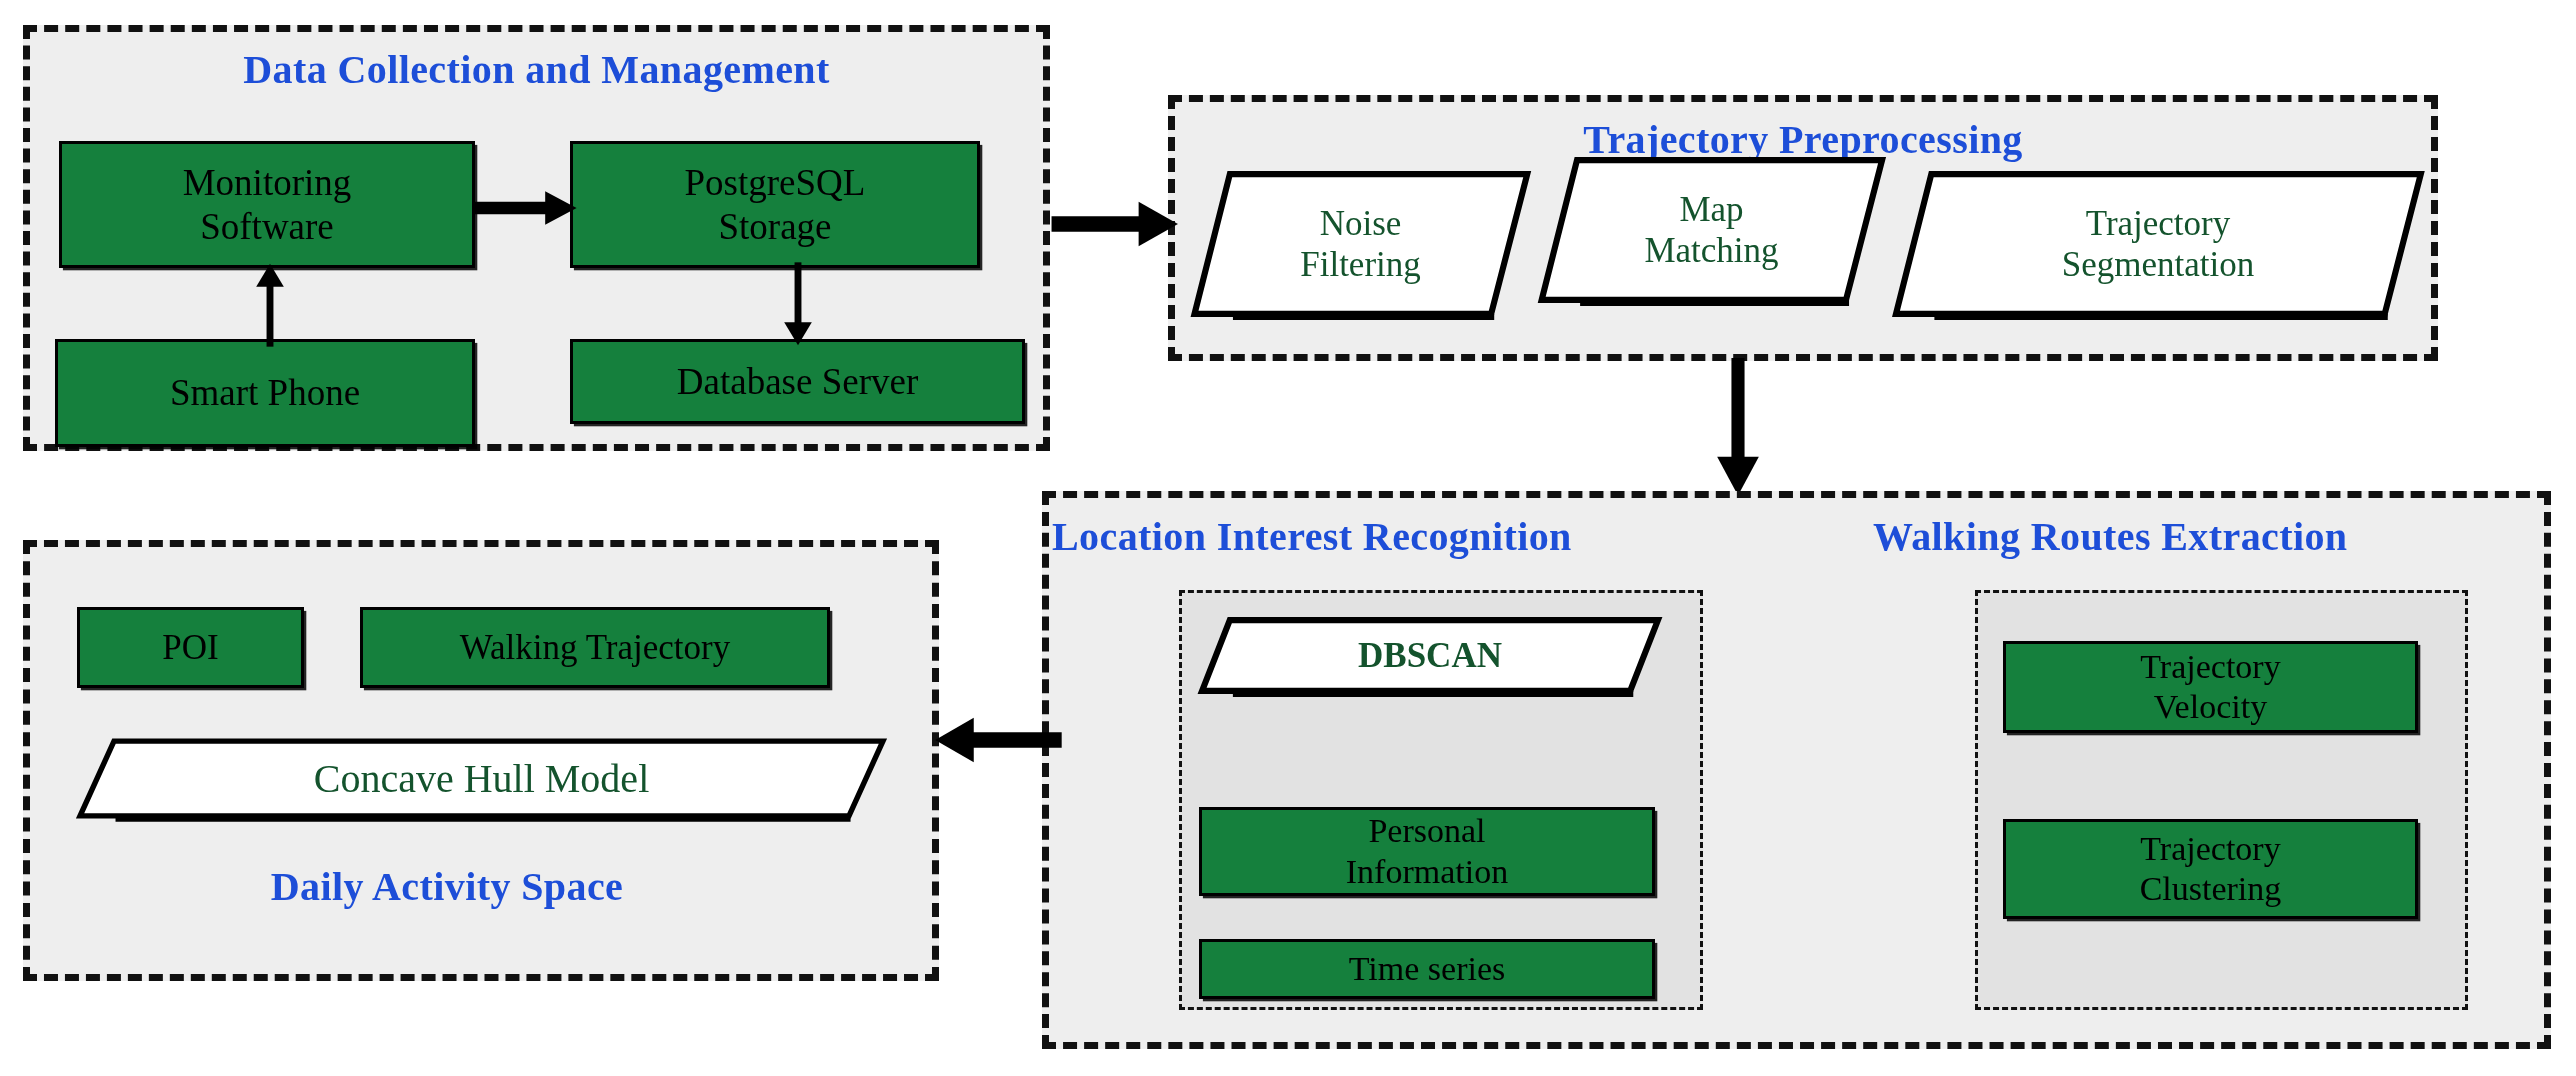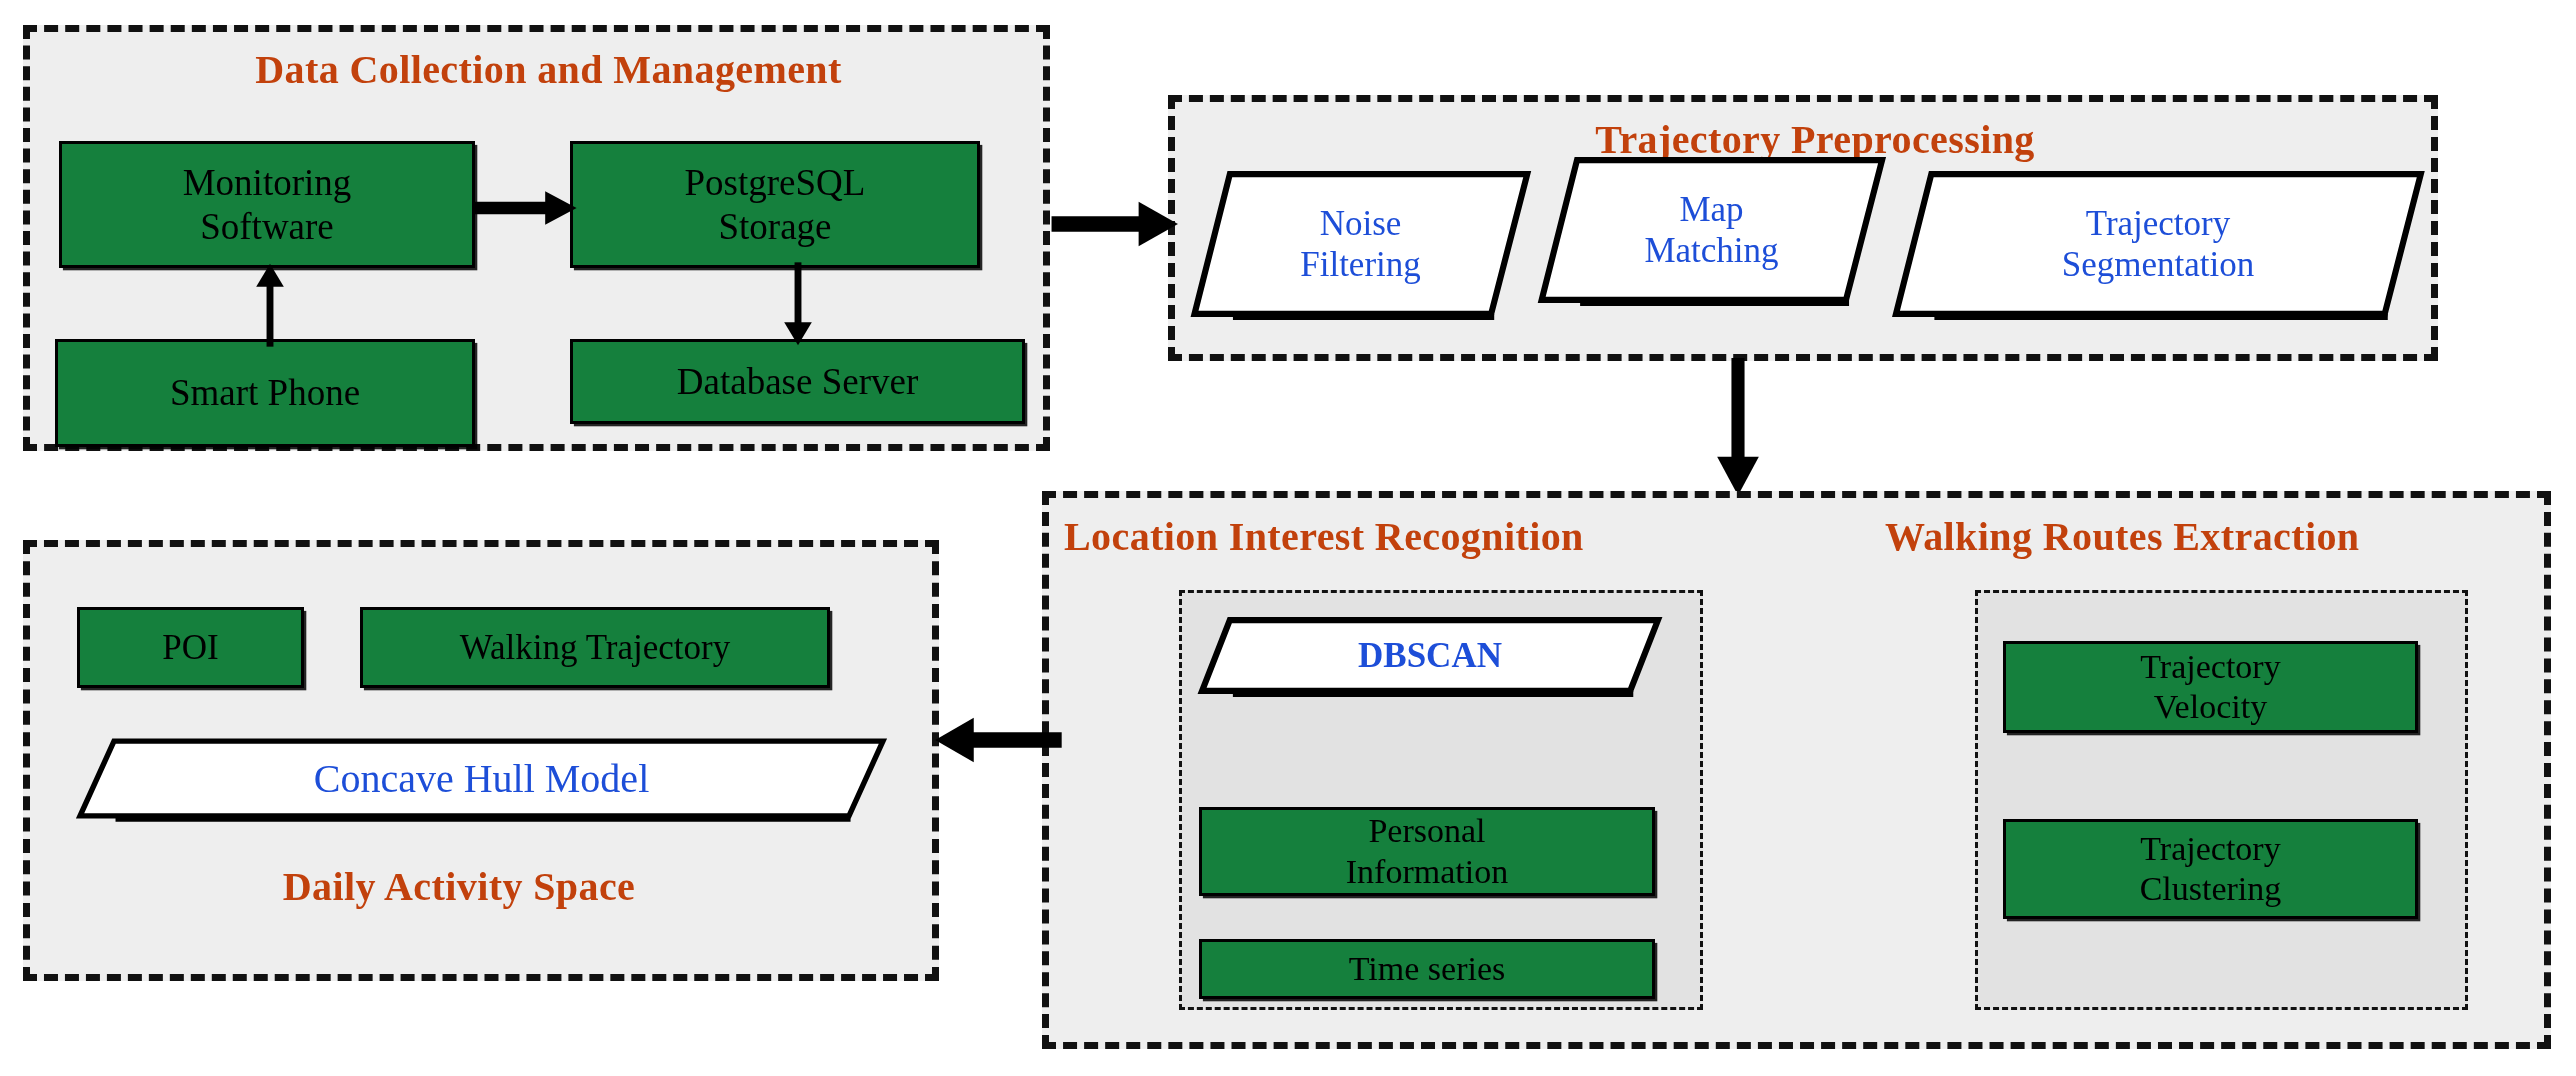--- a/index.html
+++ b/index.html
@@ -19,25 +19,24 @@
   
   .panel {
     position: absolute;
     background: #eeeeee;
     border: 7px dashed #111111;
     box-sizing: border-box;
   }
   .panel-title {
     position: absolute;
     font-weight: bold;
-    color: #c2410c;
+    color: #1d4ed8;
     white-space: nowrap;
     text-align: center;
     letter-spacing: 0.4px;
-    margin-left: 12px;
   }
 
   
   .node {
     position: absolute;
     background: #15803d;
     border: 3.9px solid #000000;
     box-sizing: border-box;
     display: flex;
     align-items: center;
@@ -61,21 +60,21 @@
   .para-label {
     position: absolute;
     left: 0;
     top: 0;
     width: 100%;
     height: 100%;
     display: flex;
     align-items: center;
     justify-content: center;
     text-align: center;
-    color: #1d4ed8;
+    color: #14532d;
     line-height: 1.18;
     pointer-events: none;
   }
 
   
   .subpanel {
     position: absolute;
     background: #e2e2e2;
     border: 3.9px dashed #111111;
     box-sizing: border-box;

